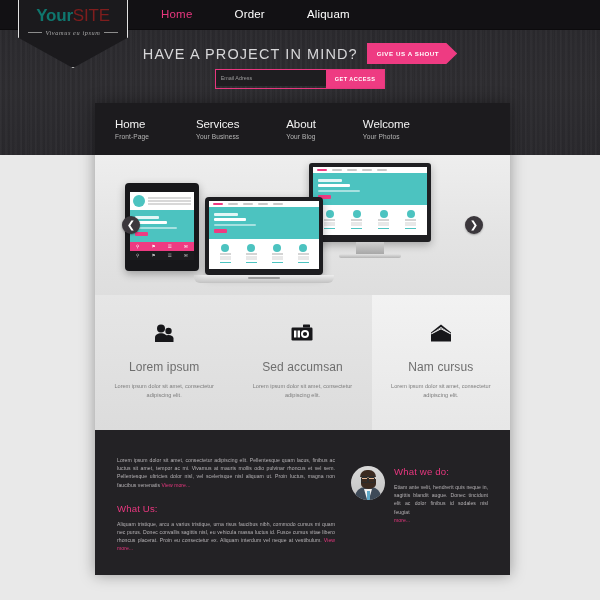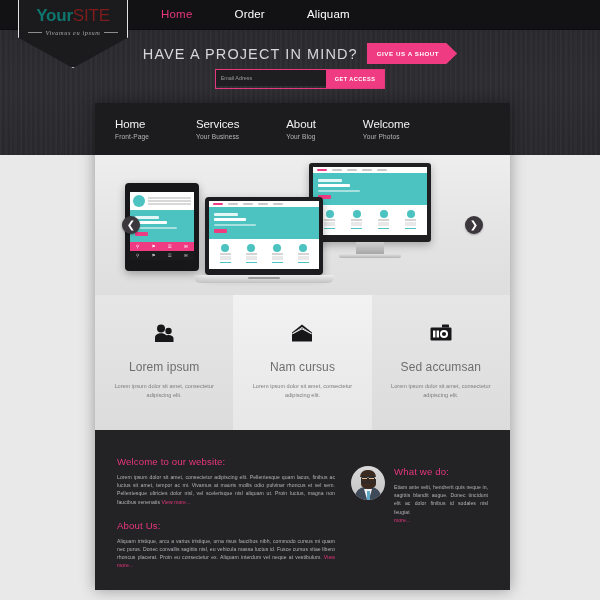--- a/index.html
+++ b/index.html
@@ -433,55 +433,54 @@
             <circle cx="8" cy="5.5" r="4" fill="#17171a"></circle>
             <path d="M2 19v-4.5c0-2.6 2.7-4.2 6-4.2s6 1.6 6 4.2V19z" fill="#17171a"></path>
             <circle cx="15.5" cy="8" r="3.2" fill="#17171a"></circle>
             <path d="M10.5 19v-3.6c0-2.1 2.2-3.4 5-3.4s5 1.3 5 3.4V19z" fill="#17171a"></path>
           </svg>
         </div>
         <div class="feat-title">Lorem ipsum</div>
         <div class="feat-desc">Lorem ipsum dolor sit amet, consectetur adipiscing elit.</div>
       </div>
 
-      <div class="feat mid">
-        <div class="feat-icon">
-          <svg width="24" height="20" viewBox="0 0 24 20" aria-hidden="true">
-            <path d="M2 9.5 12 1.5l10 8v1.2L12 4 2 10.7z" fill="#17171a"></path>
-            <path d="M2 11 12 5l10 6v7.5H2z" fill="#17171a"></path>
-            <path d="M2.5 10.8 12 5.8l9.5 5" fill="none" stroke="#ffffff" stroke-width="1"></path>
-          </svg>
-        </div>
-        <div class="feat-title">Nam cursus</div>
-        <div class="feat-desc">Lorem ipsum dolor sit amet, consectetur adipiscing elit.</div>
-      </div>
-
       <div class="feat">
         <div class="feat-icon">
           <svg width="24" height="20" viewBox="0 0 24 20" aria-hidden="true">
             <rect x="13" y="1.5" width="7" height="3" rx=".6" fill="#17171a"></rect>
             <rect x="1.5" y="4.5" width="21" height="13" rx="1.2" fill="#17171a"></rect>
             <circle cx="15" cy="11" r="4" fill="#ffffff"></circle>
             <circle cx="15" cy="11" r="2.1" fill="#17171a"></circle>
             <rect x="4" y="7.5" width="2.4" height="7" fill="#ffffff"></rect>
             <rect x="7.6" y="7.5" width="2.4" height="7" fill="#ffffff"></rect>
           </svg>
         </div>
         <div class="feat-title">Sed accumsan</div>
         <div class="feat-desc">Lorem ipsum dolor sit amet, consectetur adipiscing elit.</div>
       </div>
 
+      <div class="feat mid">
+        <div class="feat-icon">
+          <svg width="24" height="20" viewBox="0 0 24 20" aria-hidden="true">
+            <path d="M2 9.5 12 1.5l10 8v1.2L12 4 2 10.7z" fill="#17171a"></path>
+            <path d="M2 11 12 5l10 6v7.5H2z" fill="#17171a"></path>
+            <path d="M2.5 10.8 12 5.8l9.5 5" fill="none" stroke="#ffffff" stroke-width="1"></path>
+          </svg>
+        </div>
+        <div class="feat-title">Nam cursus</div>
+        <div class="feat-desc">Lorem ipsum dolor sit amet, consectetur adipiscing elit.</div>
+      </div>
+
     </div>
 
     <div class="footer">
       <div class="fcol-left">
-        <div class="fhead">Welcome to our website:</div>
         <div class="fbody"><span>Lorem ipsum dolor sit amet, consectetur adipiscing elit. Pellentesque quam lacus, finibus ac luctus sit amet, tempor ac mi. Vivamus at mauris mollis odio pulvinar rhoncus et vel sem. Pellentesque ultricies dolor nisl, vel scelerisque nisl aliquam ut. Proin luctus, magna non faucibus venenatis </span><span class="fmore">View more...</span></div>
         <div class="gap"></div>
-        <div class="fhead">About Us:</div>
+        <div class="fhead">What Us:</div>
         <div class="fbody"><span>Aliquam tristique, arcu a varius tristique, urna risus faucibus nibh, commodo cursus mi quam nec purus. Donec convallis sagittis nisl, eu vehicula massa luctus id. Fusce cursus vitae libero rhoncus placerat. Proin eu consectetur ex. Aliquam interdum vel neque at vestibulum. </span><span class="fmore">View more...</span></div>
       </div>
 
       <div class="fcol-right">
         <div class="whatwedo">
           <div class="avatar">
             <div class="body"></div>
               <div class="shirt"></div>
               <div class="tie"></div>
             <div class="face"></div>

